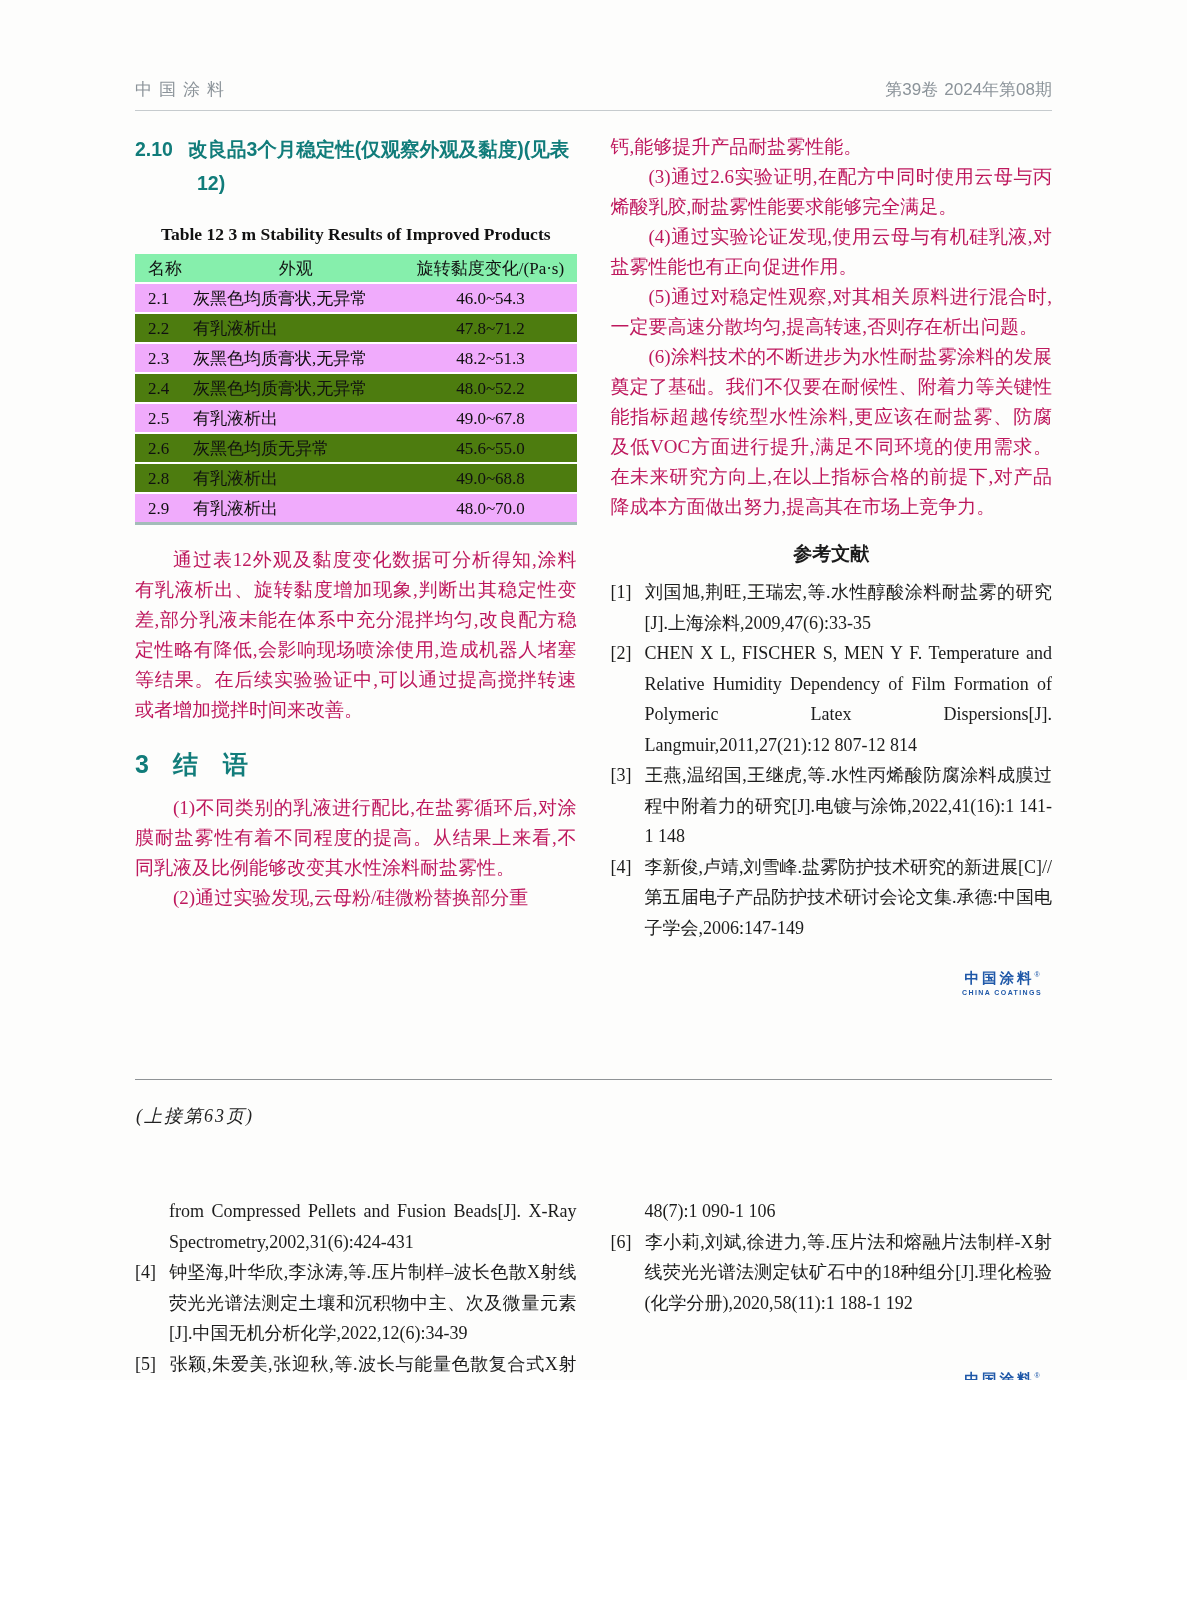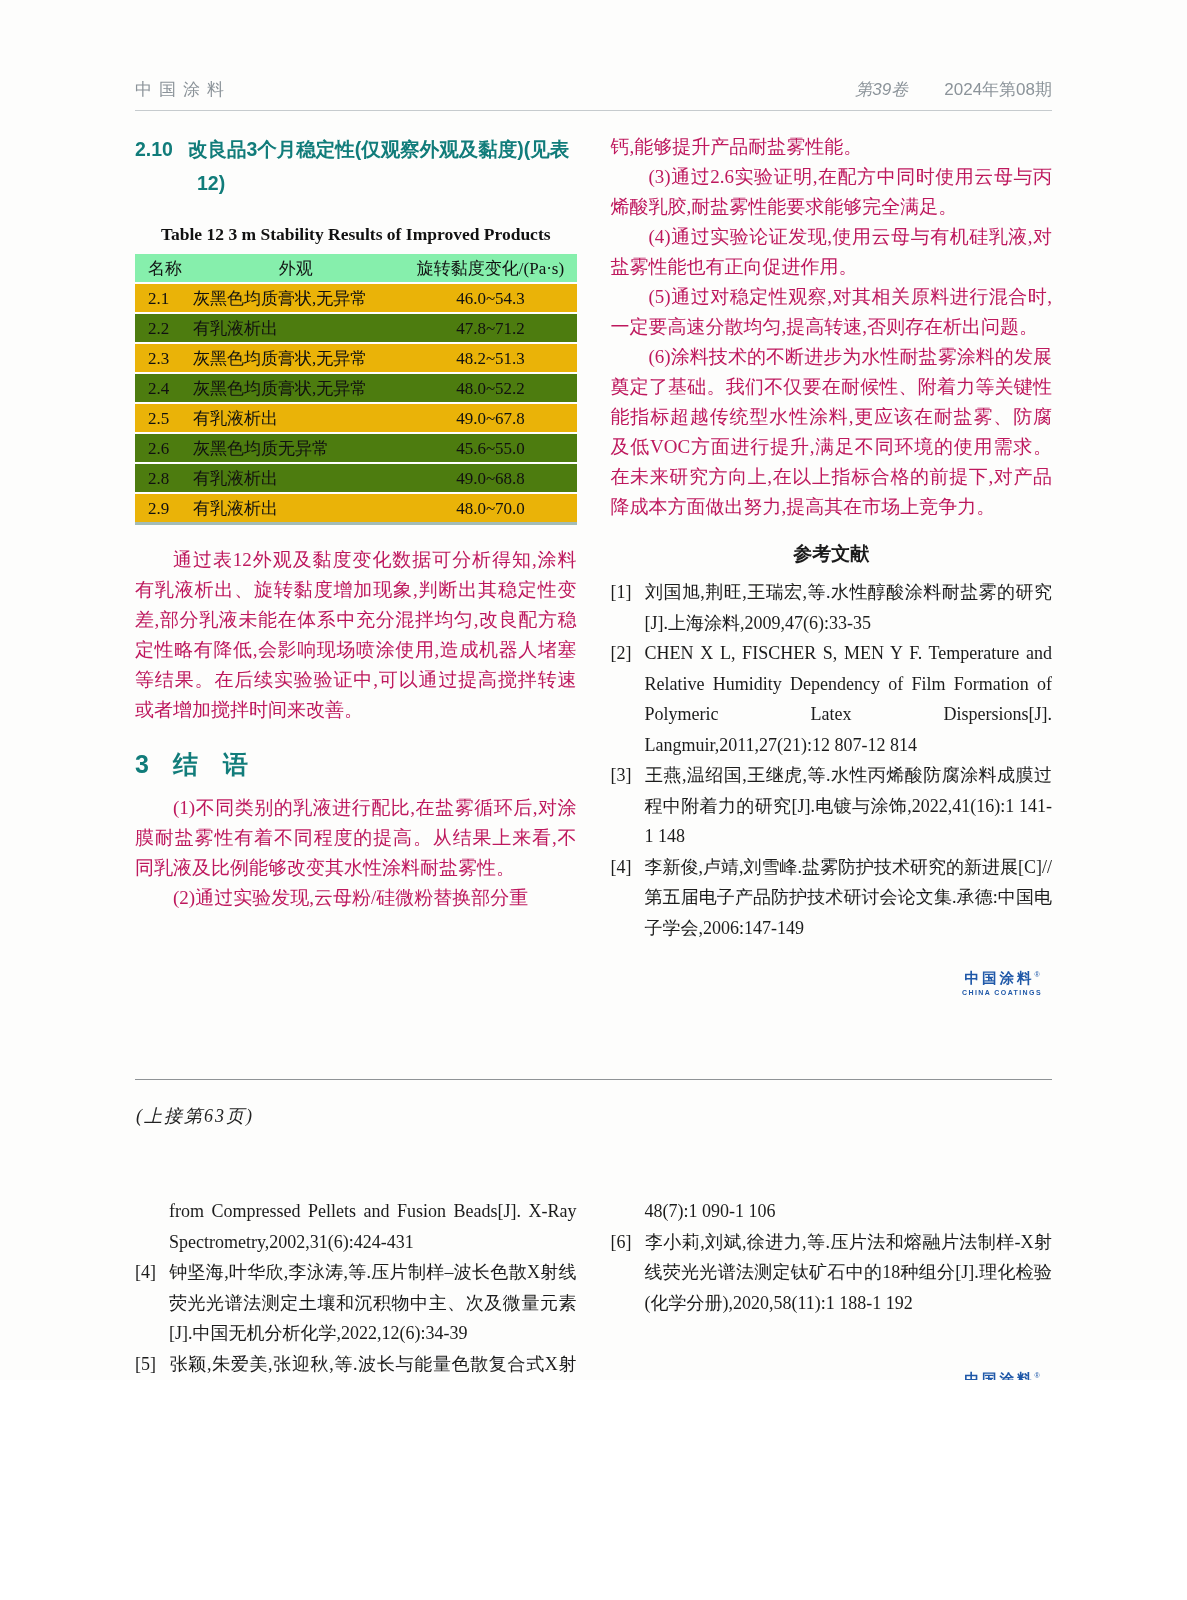--- a/index.html
+++ b/index.html
@@ -15,21 +15,21 @@
 
   
   .page-header {
     position: absolute; top: 78px; left: 135px; width: 917px;
     display: flex; justify-content: space-between; align-items: flex-end;
     border-bottom: 1px solid #c6cbce; padding-bottom: 9px;
     font-family: "Liberation Sans", "DejaVu Sans", sans-serif;
     font-size: 17px; color: #8b9399;
   }
   .journal-name { letter-spacing: 7px; }
-  .issue-info .vol { margin-right: 36px; font-style: italic; }
+  .issue-info .vol { margin-right: 6px; }
 
   
   .main-columns {
     position: absolute; top: 126px; left: 135px; width: 917px;
     display: flex; gap: 34px; justify-content: center;
   }
   .col { flex: 1 1 0; min-width: 0; }
 
   .sec-h {
     font-family: "Liberation Sans", "DejaVu Sans", sans-serif;
@@ -54,21 +54,21 @@
   }
   table.stability th, table.stability td {
     font-weight: normal; padding: 4px 0 3px; line-height: 21px;
     overflow: hidden; white-space: nowrap;
   }
   table.stability thead th { background: #86efac; }
   table.stability .c1 { width: 52px; text-align: left; padding-left: 13px; }
   table.stability .c2 { text-align: left; padding-left: 6px; }
   table.stability thead .c2 { text-align: center; padding-left: 0; }
   table.stability .c3 { width: 172px; text-align: center; }
-  table.stability tbody tr { border-top: 2px solid #fff; background: #eab308; }
+  table.stability tbody tr { border-top: 2px solid #fff; background: #f0abfc; }
   table.stability tbody tr.alt { background: #4d7c0f; }
 
   .body {
     font-size: 19px; line-height: 30px; margin: 0;
     text-align: justify; color: #be185d;
   }
   .indent { text-indent: 2em; }
   .analysis { margin-top: 20px; }
   .right-col .body.first { margin-top: 6px; }
 

